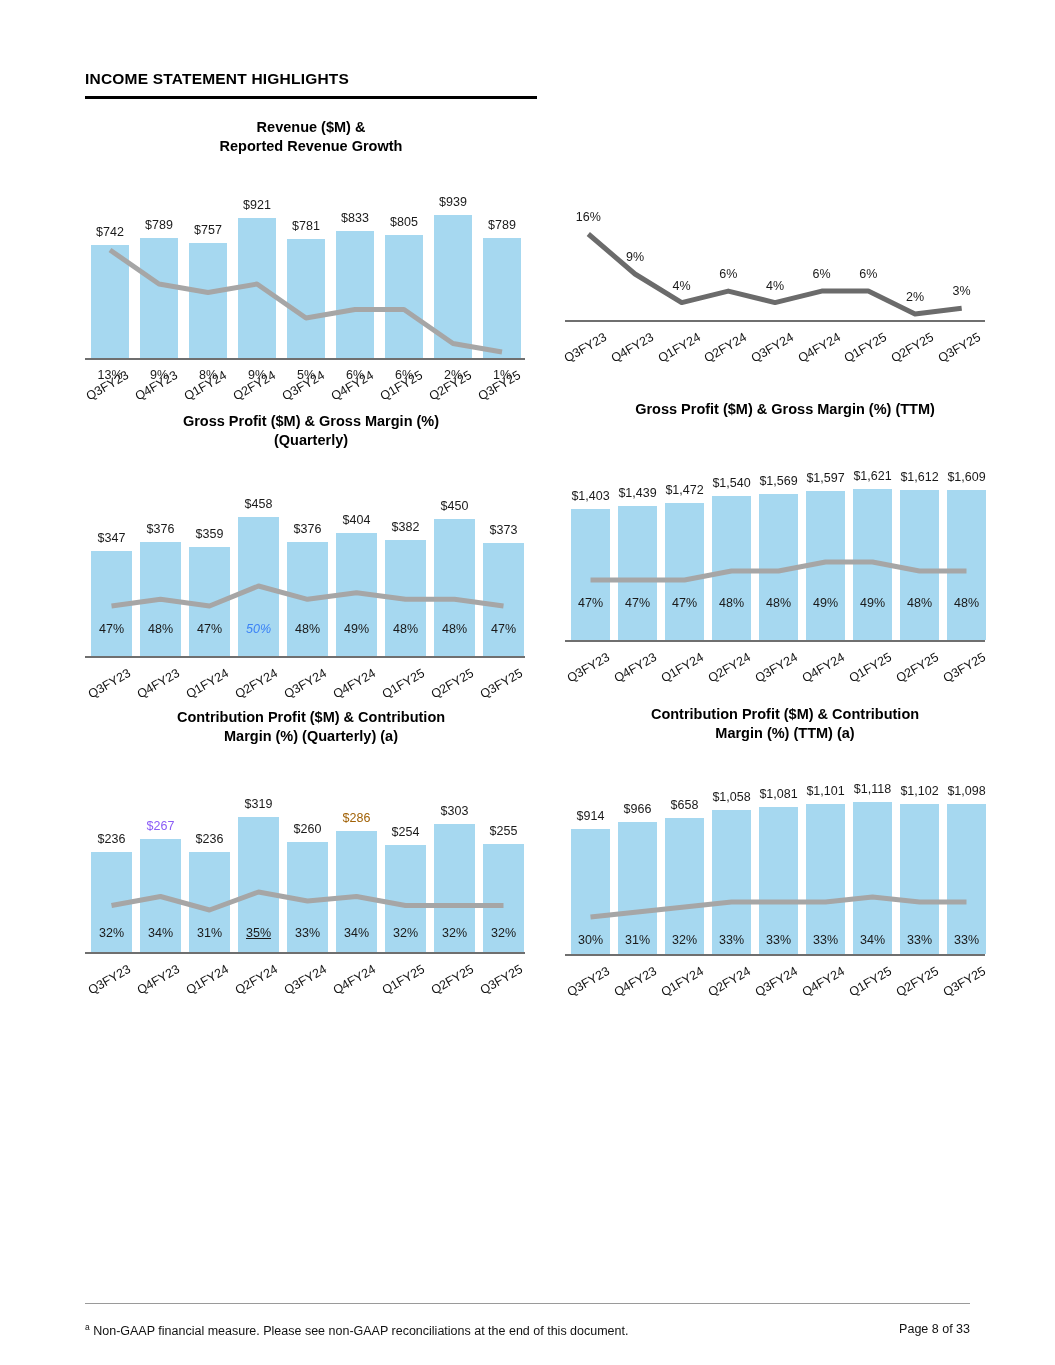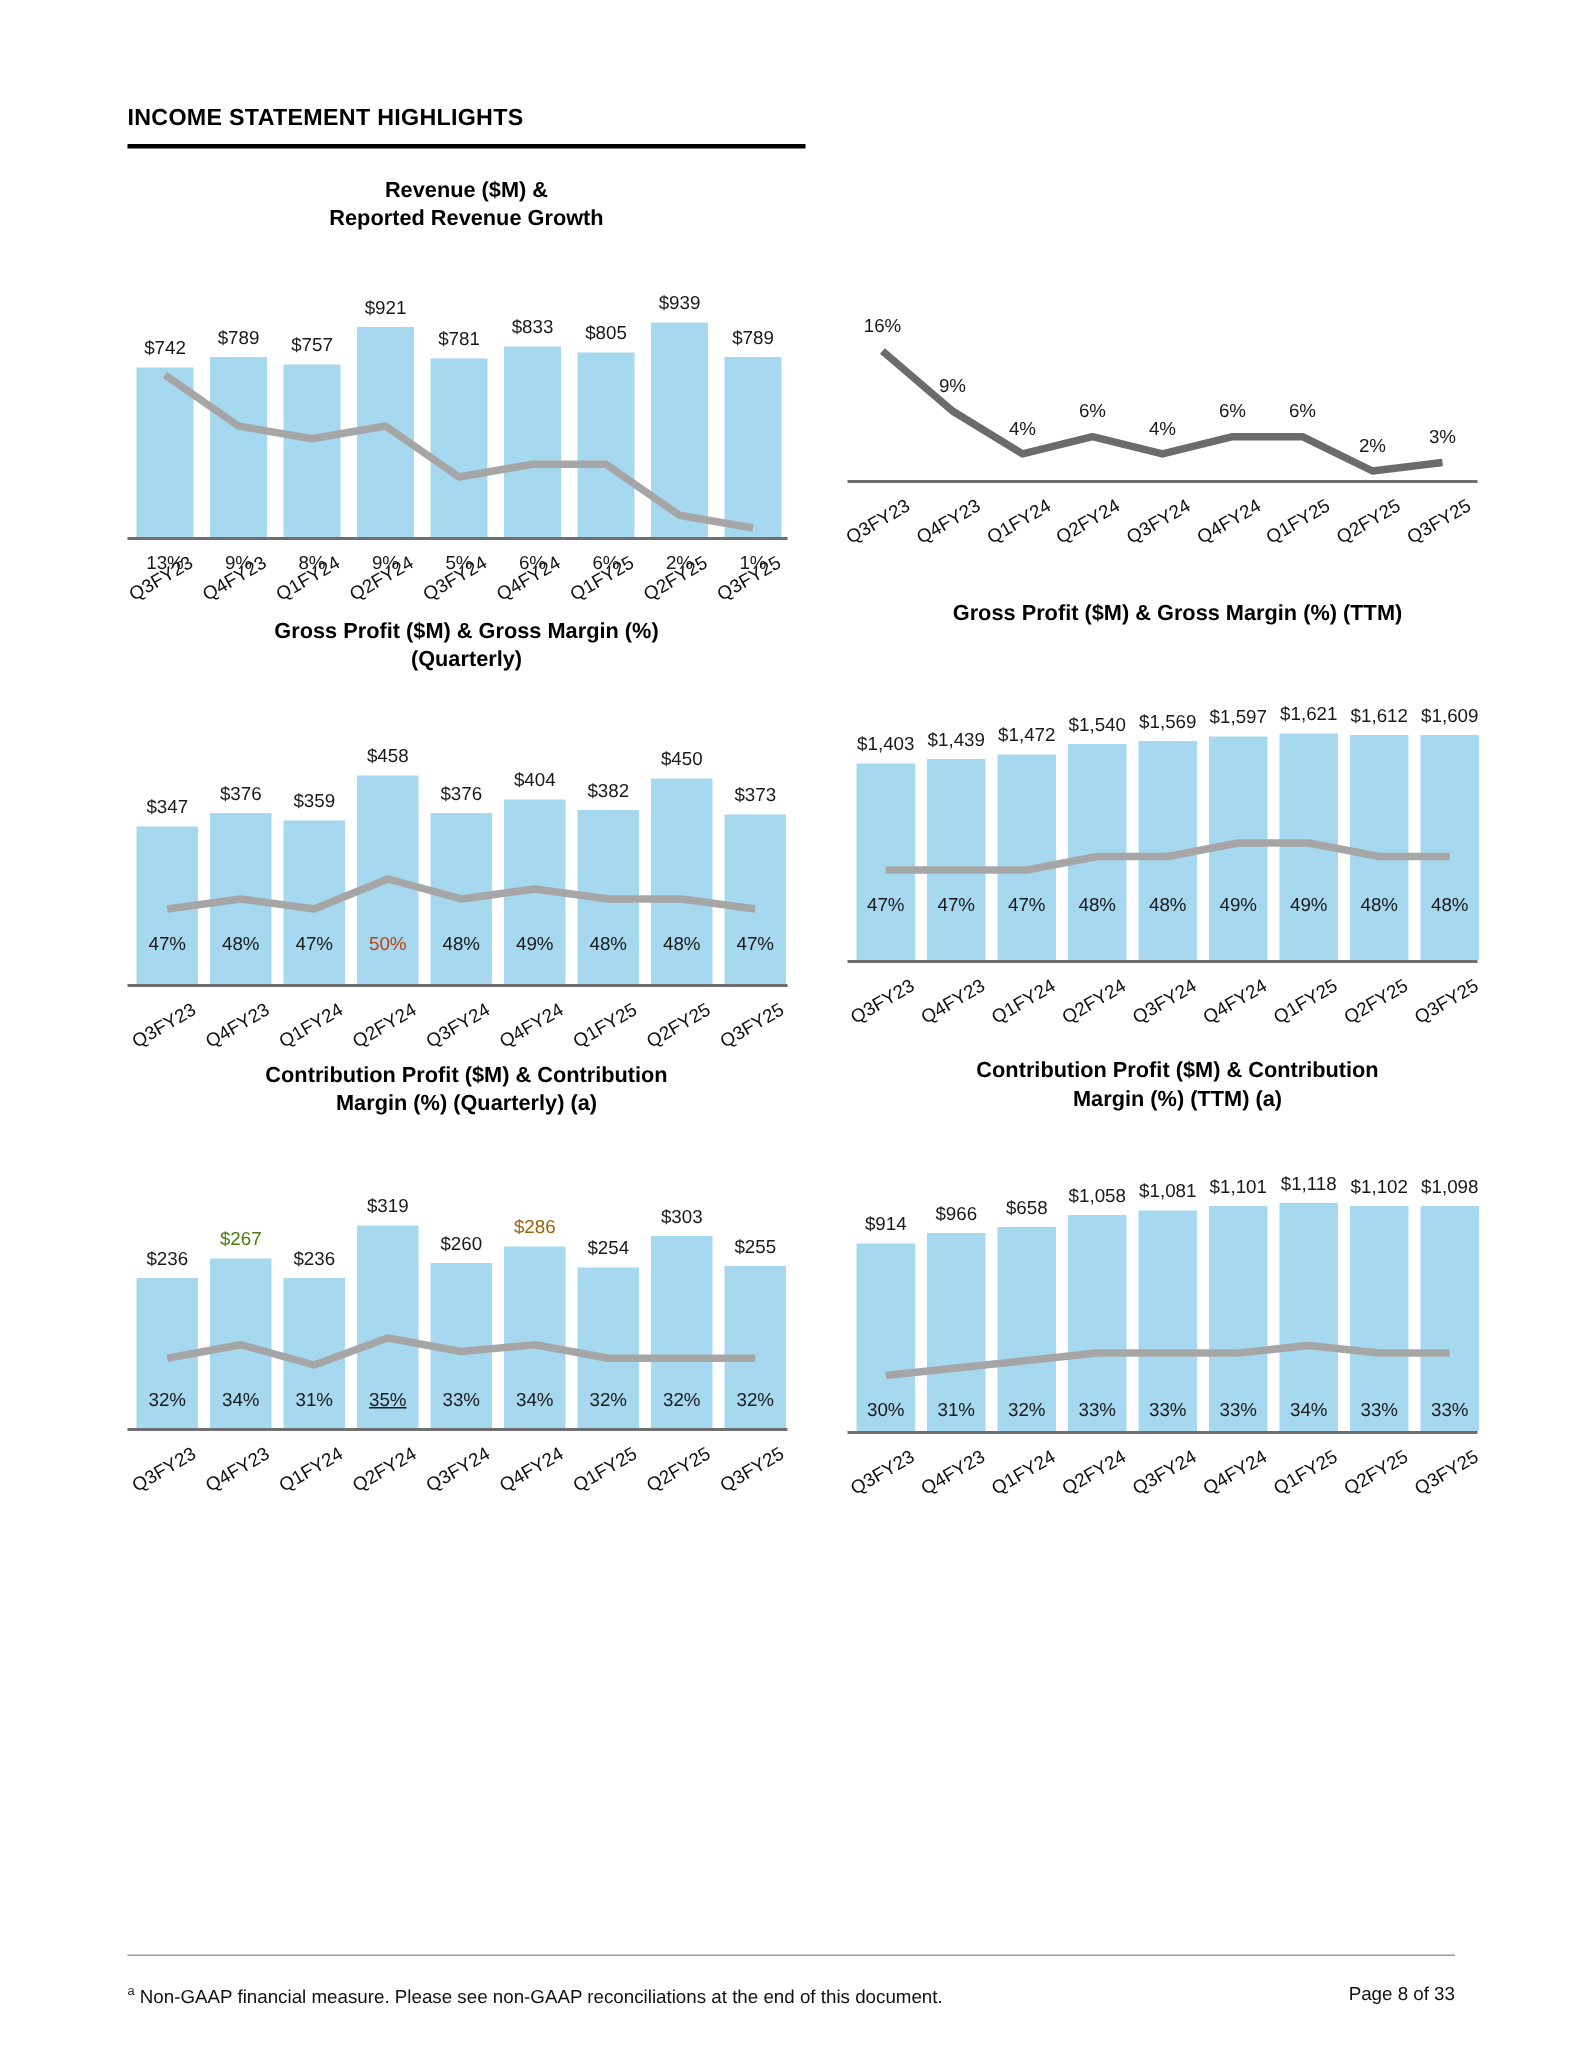--- a/index.html
+++ b/index.html
@@ -227,21 +227,21 @@
       <div class="bar" style="background: rgb(166, 216, 240); width: 41px; left: 349px; height: 136.731px; top: 63.2692px;"></div>
       <div class="bar-top-label" style="color: rgb(26, 26, 26); width: 63px; left: 338px; top: 43.2692px;">$450</div>
       <div class="bar" style="background: rgb(166, 216, 240); width: 41px; left: 398px; height: 113.335px; top: 86.6654px;"></div>
       <div class="bar-top-label" style="color: rgb(26, 26, 26); width: 63px; left: 387px; top: 66.6654px;">$373</div>
       <svg class="line-svg" width="440" height="212">
         <polyline points="26.5,150.0 75.5,143.3 124.5,150.0 173.5,130.0 222.5,143.3 271.5,136.7 320.5,143.3 369.5,143.3 418.5,150.0" fill="none" stroke="#A6A6A6" stroke-width="5" stroke-linejoin="round" stroke-linecap="butt"></polyline>
       </svg>
       <div class="line-label" style="color: rgb(26, 26, 26); width: 46px; left: 3.5px; top: 166px;">47%</div>
       <div class="line-label" style="color: rgb(26, 26, 26); width: 46px; left: 52.5px; top: 166px;">48%</div>
       <div class="line-label" style="color: rgb(26, 26, 26); width: 46px; left: 101.5px; top: 166px;">47%</div>
-      <div class="line-label" style="color: #c2410c; width: 46px; left: 150.5px; top: 166px;">50%</div>
+      <div class="line-label" style="color: #3b82f6; width: 46px; left: 150.5px; top: 166px; font-style: italic;">50%</div>
       <div class="line-label" style="color: rgb(26, 26, 26); width: 46px; left: 199.5px; top: 166px;">48%</div>
       <div class="line-label" style="color: rgb(26, 26, 26); width: 46px; left: 248.5px; top: 166px;">49%</div>
       <div class="line-label" style="color: rgb(26, 26, 26); width: 46px; left: 297.5px; top: 166px;">48%</div>
       <div class="line-label" style="color: rgb(26, 26, 26); width: 46px; left: 346.5px; top: 166px;">48%</div>
       <div class="line-label" style="color: rgb(26, 26, 26); width: 46px; left: 395.5px; top: 166px;">47%</div>
       <div class="xtick" style="left: -13.5px; top: 210px; width: 54px;">Q3FY23</div>
       <div class="xtick" style="left: 35.5px; top: 210px; width: 54px;">Q4FY23</div>
       <div class="xtick" style="left: 84.5px; top: 210px; width: 54px;">Q1FY24</div>
       <div class="xtick" style="left: 133.5px; top: 210px; width: 54px;">Q2FY24</div>
       <div class="xtick" style="left: 182.5px; top: 210px; width: 54px;">Q3FY24</div>
@@ -299,21 +299,21 @@
 </div>
 
 <div class="chart" id="chart-4" style="left:85px; top:708px; width:452px;">
   <div class="chart-title">Contribution Profit ($M) &amp; Contribution
 Margin (%) (Quarterly) (a)</div>
   <div class="plot" style="height: 212px; margin-top: 6px; width: 440px;">
       <div class="axis-line" style="top: 200px; background: rgb(111, 111, 111);"></div>
       <div class="bar" style="background: rgb(166, 216, 240); width: 41px; left: 6px; height: 99.5726px; top: 100.427px;"></div>
       <div class="bar-top-label" style="color: rgb(26, 26, 26); width: 63px; left: -5px; top: 80.4274px;">$236</div>
       <div class="bar" style="background: rgb(166, 216, 240); width: 41px; left: 55px; height: 112.652px; top: 87.3479px;"></div>
-      <div class="bar-top-label" style="color: #4d7c0f; width: 63px; left: 44px; top: 67.3479px;">$267</div>
+      <div class="bar-top-label" style="color: #8b5cf6; width: 63px; left: 44px; top: 67.3479px;">$267</div>
       <div class="bar" style="background: rgb(166, 216, 240); width: 41px; left: 104px; height: 99.5726px; top: 100.427px;"></div>
       <div class="bar-top-label" style="color: rgb(26, 26, 26); width: 63px; left: 93px; top: 80.4274px;">$236</div>
       <div class="bar" style="background: rgb(166, 216, 240); width: 41px; left: 153px; height: 134.592px; top: 65.4082px;"></div>
       <div class="bar-top-label" style="color: rgb(26, 26, 26); width: 63px; left: 142px; top: 45.4082px;">$319</div>
       <div class="bar" style="background: rgb(166, 216, 240); width: 41px; left: 202px; height: 109.699px; top: 90.3014px;"></div>
       <div class="bar-top-label" style="color: rgb(26, 26, 26); width: 63px; left: 191px; top: 70.3014px;">$260</div>
       <div class="bar" style="background: rgb(166, 216, 240); width: 41px; left: 251px; height: 120.668px; top: 79.3315px;"></div>
       <div class="bar-top-label" style="color: #a16207; width: 63px; left: 240px; top: 59.3315px;">$286</div>
       <div class="bar" style="background: rgb(166, 216, 240); width: 41px; left: 300px; height: 107.167px; top: 92.8329px;"></div>
       <div class="bar-top-label" style="color: rgb(26, 26, 26); width: 63px; left: 289px; top: 72.8329px;">$254</div>

